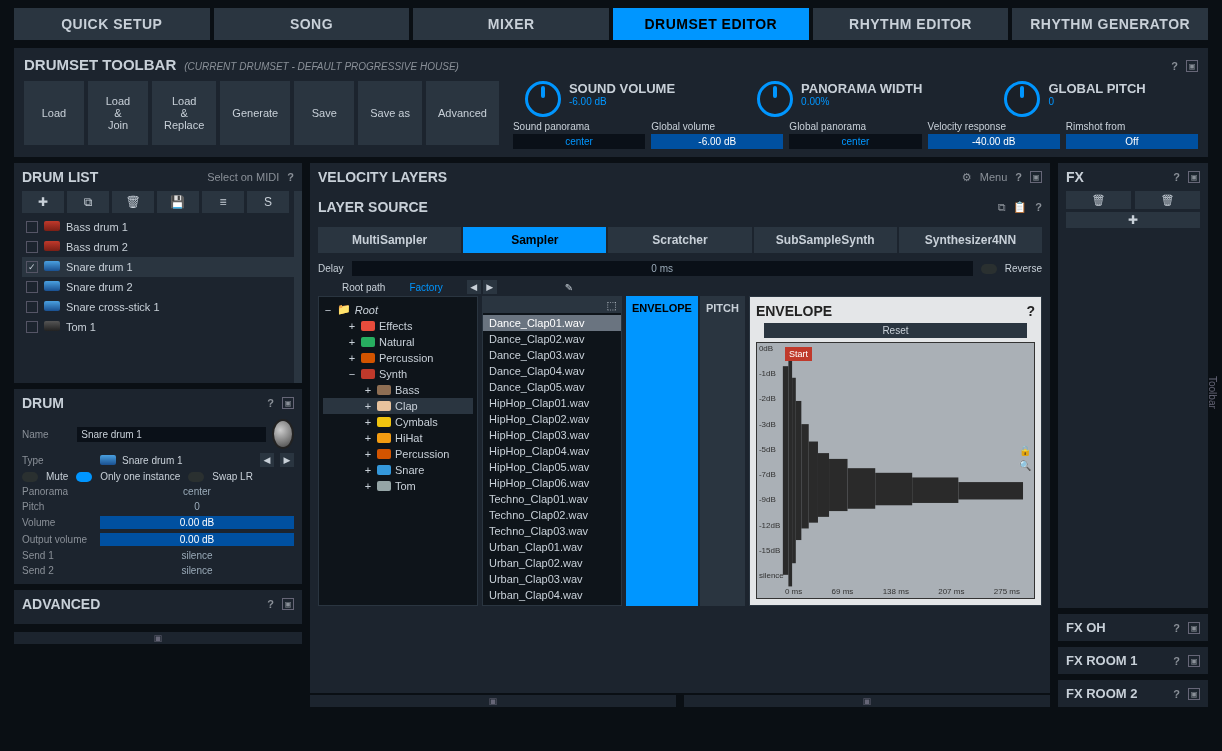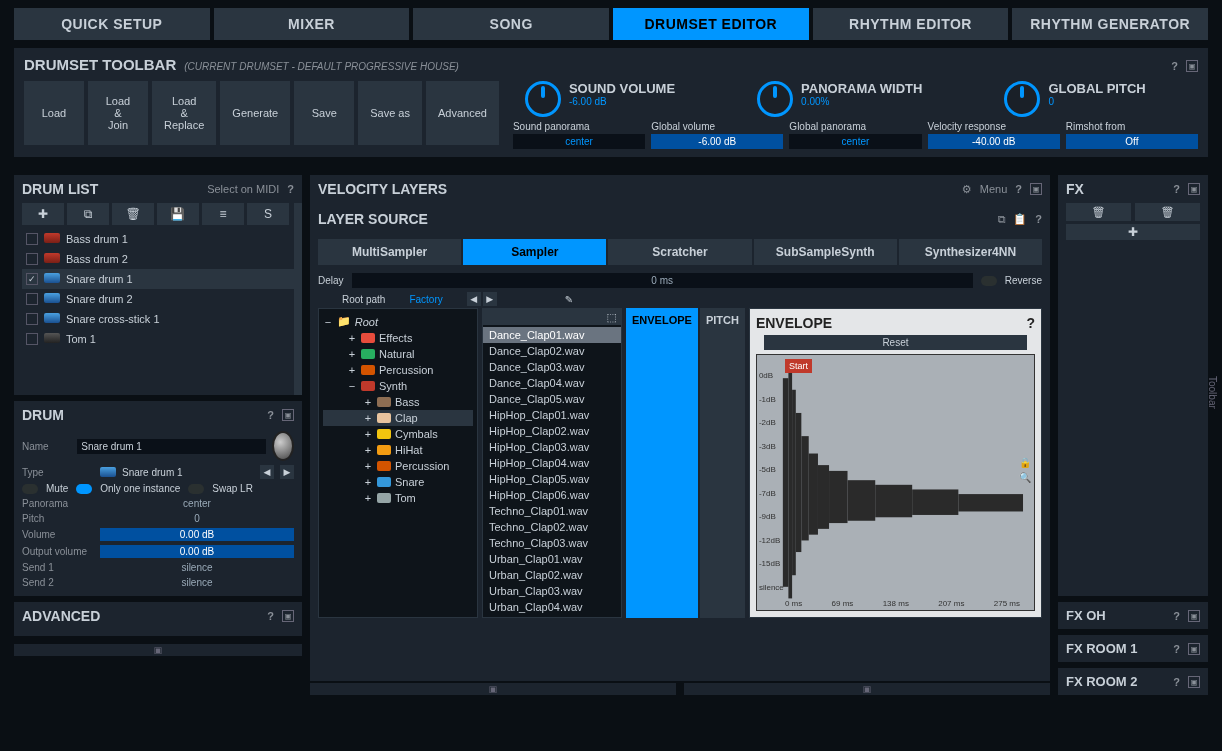--- a/index.html
+++ b/index.html
@@ -15,21 +15,21 @@
 .tb-btn { background: #2a3540; padding: 20px 12px; display: flex; align-items: center; justify-content: center; text-align: center; font-size: 11px; cursor: pointer; white-space: pre-line; min-width: 60px; height: 64px; }
 .knob-group { display: flex; align-items: flex-start; gap: 8px; margin-left: 12px; }
 .knob { width: 36px; height: 36px; border-radius: 50%; border: 3px solid #0096ff; background: #1a2028; position: relative; }
 .knob::after { content: ''; position: absolute; width: 4px; height: 12px; background: #0096ff; left: 50%; top: 2px; transform: translateX(-50%); border-radius: 2px; }
 .knob-label { font-size: 13px; font-weight: bold; }
 .knob-value { color: #0096ff; font-size: 10px; }
 .param-row { display: flex; gap: 6px; margin-top: 4px; }
 .param-col { flex: 1; font-size: 10px; }
 .param-field { background: #0a1018; color: #0096ff; text-align: center; padding: 2px 4px; margin-top: 2px; }
 .param-field.blue { background: #0050a0; color: #fff; }
-.content { display: flex; gap: 8px; padding: 18px 14px; height: 556px; }
+.content { display: flex; gap: 8px; padding: 6px 14px; height: 556px; }
 .left-col { width: 288px; display: flex; flex-direction: column; gap: 6px; }
 .mid-col { flex: 1; display: flex; flex-direction: column; }
 .right-col { width: 150px; display: flex; flex-direction: column; gap: 6px; }
 .panel { background: #1c242e; padding: 6px 8px; }
 .panel-header { display: flex; align-items: center; justify-content: space-between; margin-bottom: 6px; }
 .panel-title { font-size: 14px; font-weight: bold; }
 .panel-icons { display: flex; gap: 8px; font-size: 11px; color: #8a9098; }
 .icon-btn-row { display: flex; gap: 3px; margin-bottom: 4px; }
 .icon-btn { background: #2a3540; width: 42px; height: 22px; display: flex; align-items: center; justify-content: center; cursor: pointer; font-size: 12px; }
 .drum-list { max-height: 160px; overflow: hidden; }
@@ -75,40 +75,40 @@
 .file-header { background: #2a3540; height: 16px; margin-bottom: 2px; display: flex; justify-content: flex-end; padding: 2px 4px;}
 .env-tabs { display: flex; gap: 2px; }
 .env-tab { flex: 1; padding: 6px; text-align: center; font-size: 11px; font-weight: bold; background: #2a3540; cursor: pointer; }
 .env-tab.active { background: #0096ff; color: #000; }
 .env-panel { flex: 1; background: #e4e6e8; border: 1px solid #2a3540; padding: 6px; display: flex; flex-direction: column; }
 .env-title { color: #222; font-size: 14px; font-weight: bold; display: flex; justify-content: space-between; }
 .reset-btn { background: #2a3540; color: #c8d0d8; text-align: center; padding: 2px; margin: 4px 8px; font-size: 10px; cursor: pointer; }
 .waveform { flex: 1; background: #aab0b6; position: relative; border: 1px solid #333; }
 .wave-svg { width: 100%; height: 100%; }
 .start-tag { position: absolute; top: 4px; left: 28px; background: #c0392b; color: #fff; font-size: 9px; padding: 2px 4px; }
-.y-axis { position: absolute; left: 2px; top: 16px; bottom: 18px; display: flex; flex-direction: column; justify-content: space-between; font-size: 8px; color: #333; }
+.y-axis { position: absolute; left: 2px; top: 1px; bottom: 18px; display: flex; flex-direction: column; justify-content: space-between; font-size: 8px; color: #333; }
 .x-axis { position: absolute; bottom: 2px; left: 28px; right: 14px; display: flex; justify-content: space-between; font-size: 8px; color: #333; }
 .lock-col { position: absolute; right: 2px; top: 40%; display: flex; flex-direction: column; gap: 4px; font-size: 10px; color: #444;}
 .fx-row { display: flex; gap: 4px; }
 .fx-btn { flex: 1; background: #2a3540; height: 18px; display: flex; align-items: center; justify-content: center; cursor: pointer; font-size: 11px;}
 .fx-slot { background: #2a3540; height: 16px; display: flex; align-items: center; justify-content: center; margin-top: 3px; cursor: pointer; font-size: 12px;}
 .fx-section { display: flex; align-items: center; justify-content: space-between; padding: 6px 8px; background: #1c242e; font-size: 13px; font-weight: bold; }
 .side-toolbar { position: absolute; right: 4px; top: 50%; writing-mode: vertical-lr; font-size: 10px; color: #667; }
 .bottom-resize { height: 12px; background: #1c242e; display: flex; align-items: center; justify-content: center; margin-top: 2px; font-size: 9px; color: #667; }
 .help-q { cursor: pointer; font-weight: bold;}
 .pop-i { cursor: pointer; font-family: monospace; border: 1px solid #667; width: 12px; height: 12px; display: inline-flex; align-items: center; justify-content: center; font-size: 9px;}
 .scroll-ind { position: absolute; right: 0; top: 28px; bottom: 0; width: 8px; background: #2a3540;}
 </style>
 </head>
 <body>
 
 <div class="main-tabs" id="main-tabs">
     <div class="main-tab">QUICK SETUP</div>
+    <div class="main-tab">SONG</div>
     <div class="main-tab">MIXER</div>
-    <div class="main-tab">SONG</div>
     <div class="main-tab active">DRUMSET EDITOR</div>
     <div class="main-tab">RHYTHM EDITOR</div>
     <div class="main-tab">RHYTHM GENERATOR</div>
   </div>
 
 <div class="toolbar-section">
   <div class="toolbar-header">
     <span class="toolbar-title">DRUMSET TOOLBAR</span>
     <span class="toolbar-subtitle">(CURRENT DRUMSET - DEFAULT PROGRESSIVE HOUSE)</span>
     <div style="margin-left:auto" class="panel-icons">

